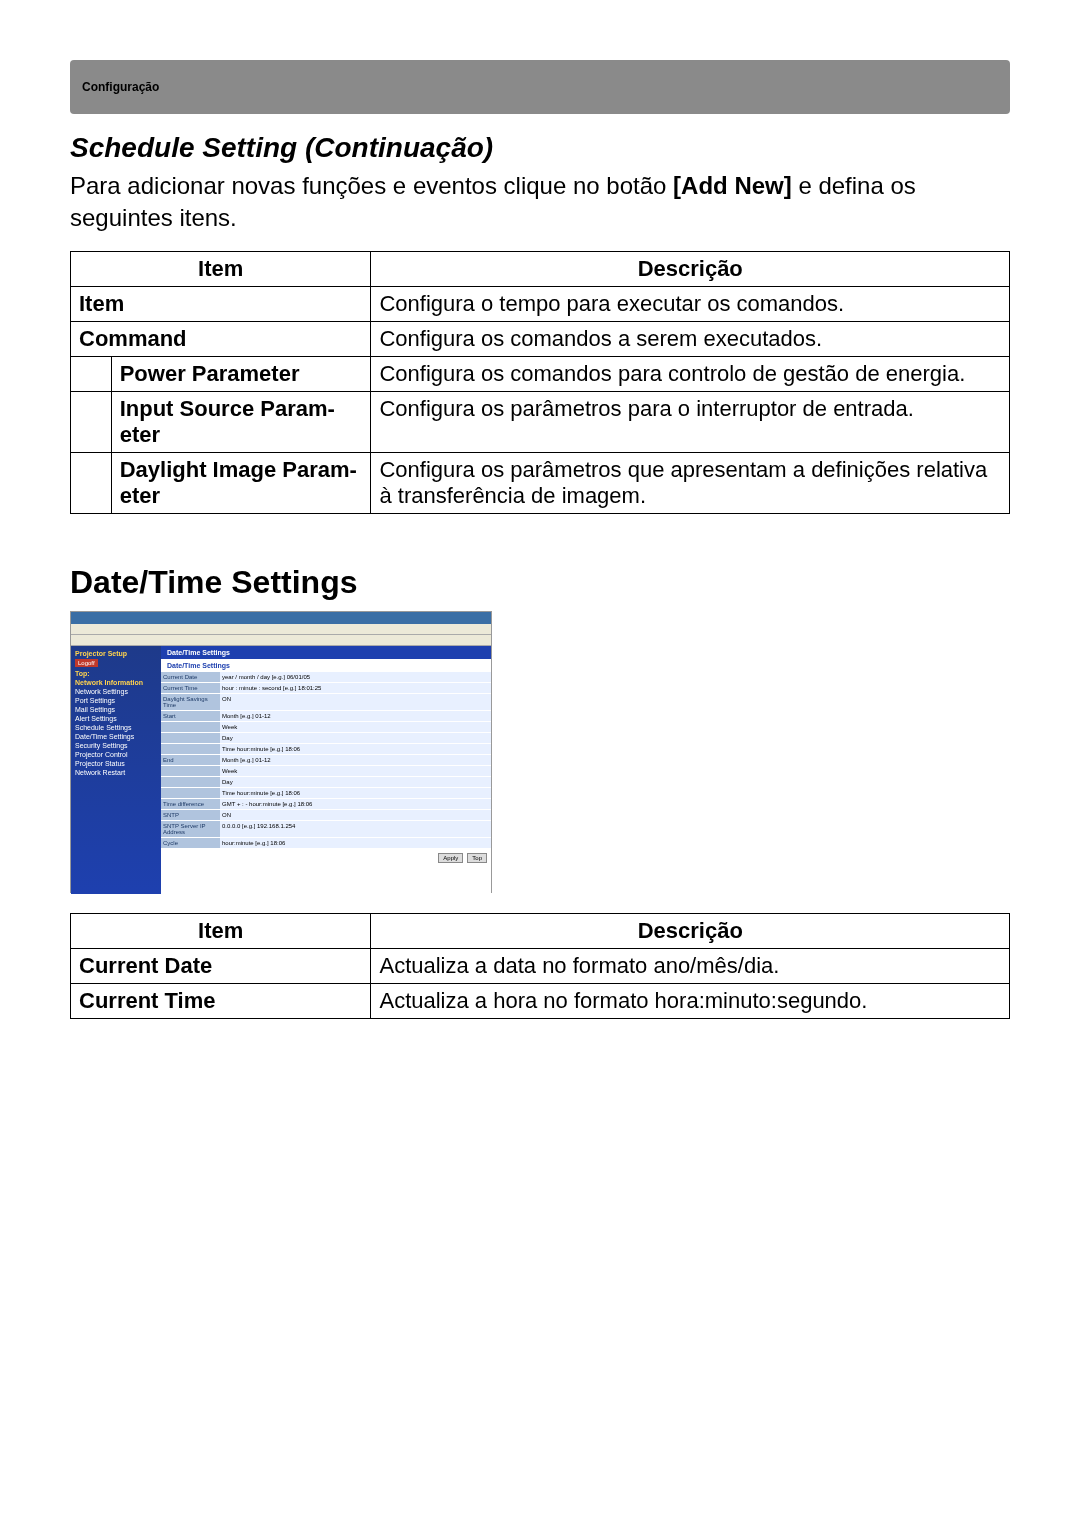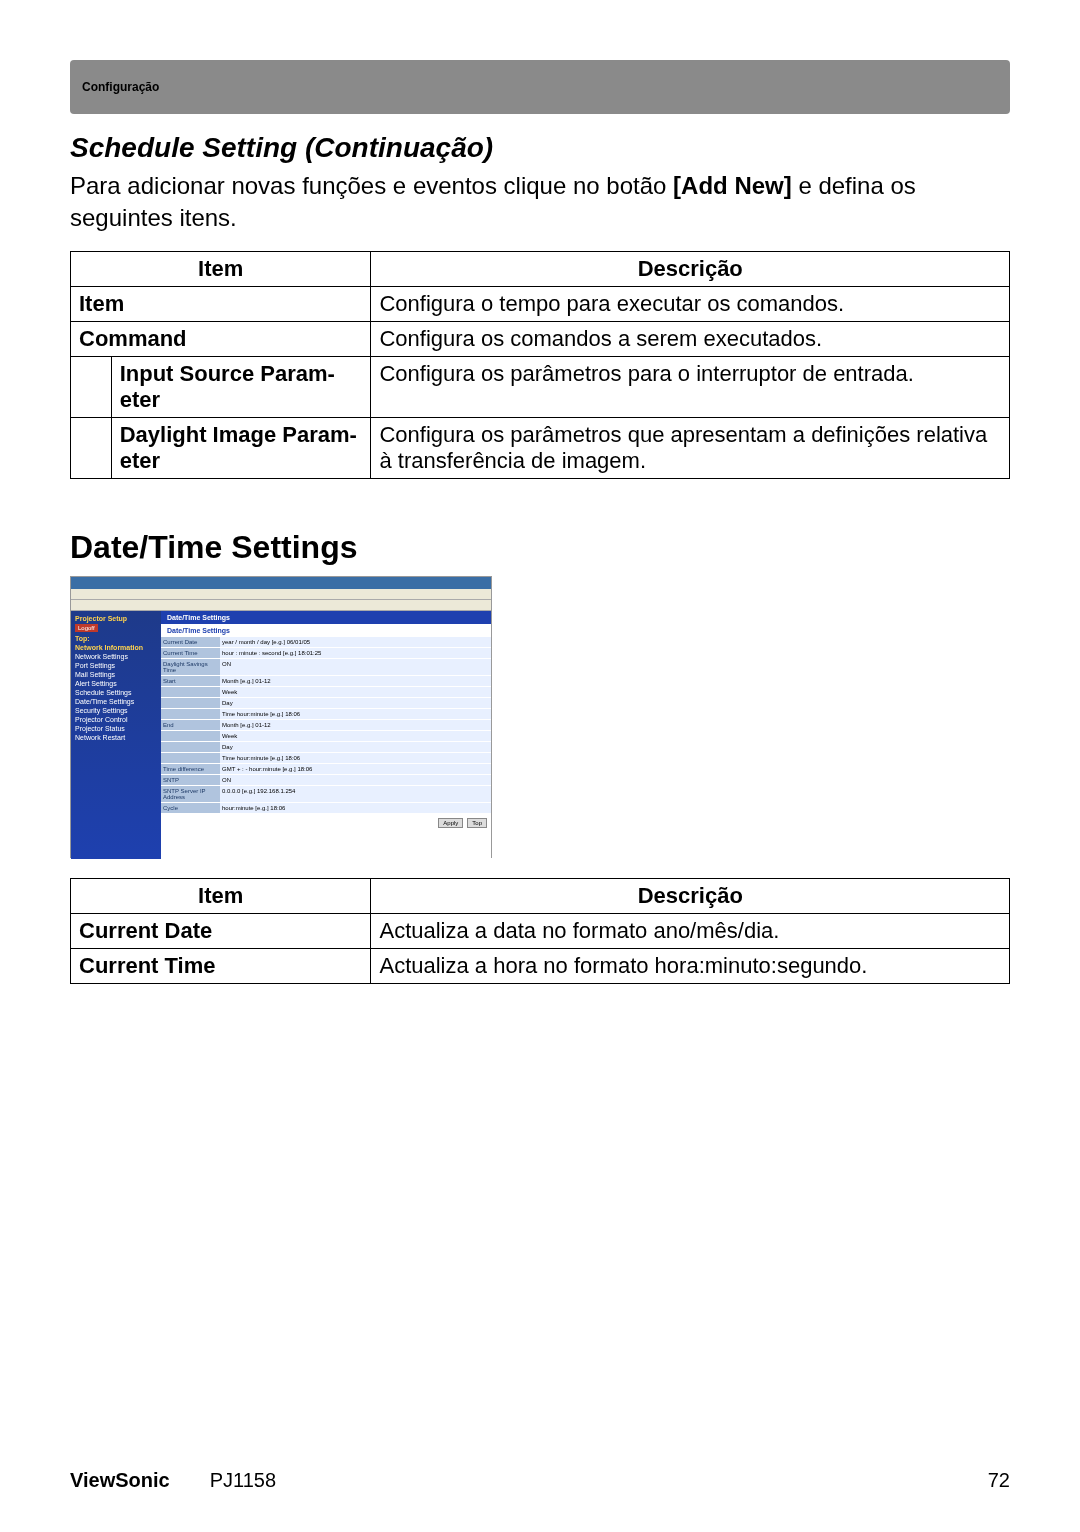--- a/index.html
+++ b/index.html
@@ -140,20 +140,25 @@
       <th colspan="2" style="width:32%;">Item</th>
       <th>Descrição</th>
     </tr>
     <tr>
       <td colspan="2" class="row-left">Item</td>
       <td>Configura o tempo para executar os comandos.</td>
     </tr>
     <tr>
       <td colspan="2" class="row-left">Command</td>
       <td>Configura os comandos a serem executados.</td>
+    </tr>
+    <tr>
+      <td class="indent-cell"></td>
+      <td class="sub-left">Power Parameter</td>
+      <td>Configura os comandos para controlo de gestão de energia.</td>
     </tr>
     <tr>
       <td class="indent-cell"></td>
       <td class="sub-left">Input Source Param­eter</td>
       <td>Configura os parâmetros para o interruptor de entrada.</td>
     </tr>
     <tr>
       <td class="indent-cell"></td>
       <td class="sub-left">Daylight Image Param­eter</td>
       <td>Configura os parâmetros que apresentam a definições rela­tiva à transferência de imagem.</td>
@@ -268,19 +273,14 @@
       <td class="row-left">Current Date</td>
       <td>Actualiza a data no formato ano/mês/dia.</td>
     </tr>
     <tr>
       <td class="row-left">Current Time</td>
       <td>Actualiza a hora no formato hora:minuto:segundo.</td>
     </tr>
   </tbody>
     </table>
 
-  <div class="footer">
-    <span class="brand">ViewSonic</span>
-    <span class="model">PJ1158</span>
-    <span class="pnum">72</span>
-  </div>
 
 </div>
 
 </body></html>

